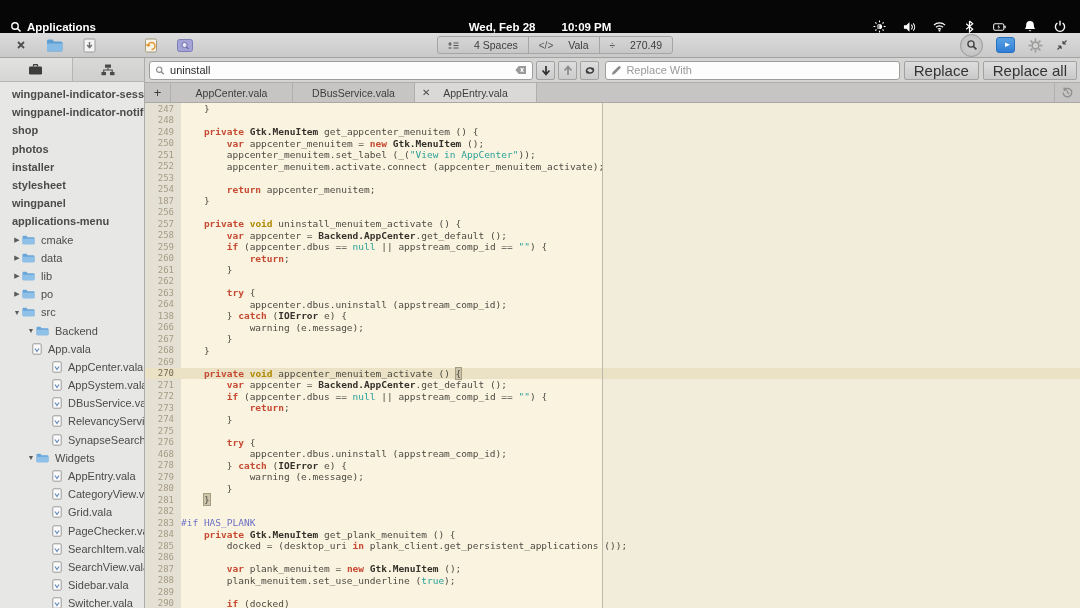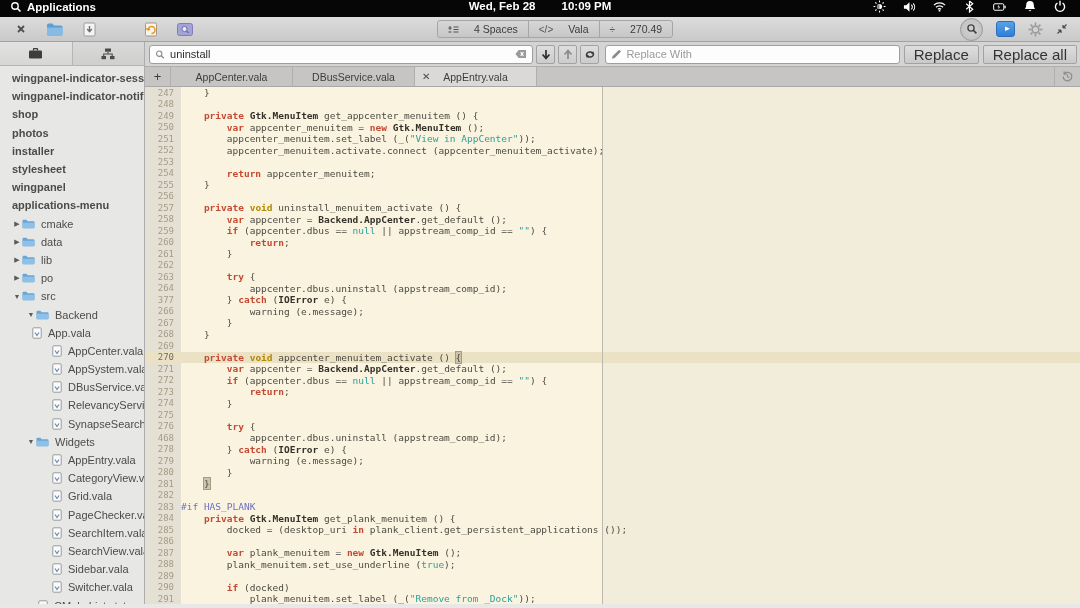--- a/index.html
+++ b/index.html
@@ -1,19 +1,19 @@
 <!DOCTYPE html>
 <html><head>
 <meta charset="utf-8">
 <style>
   * { margin:0; padding:0; box-sizing:border-box; }
   html,body { width:1080px; height:608px; overflow:hidden; font-family:"Liberation Sans",sans-serif; background:#e8e8e6; }
 
   
-  .topbar { height:17px; background:#060606; color:#fff; display:flex; align-items:flex-start; position:relative; }
+  .topbar { height:33px; background:#060606; color:#fff; display:flex; align-items:flex-end; position:relative; }
   .topbar-left { display:flex; align-items:center; gap:5px; padding-left:9px; font-size:11.5px; font-weight:bold; }
   .topbar-center { position:absolute; left:50%; transform:translateX(-50%); display:flex; gap:26px; font-size:11.5px; font-weight:bold; }
   .topbar-right { margin-left:auto; display:flex; align-items:center; gap:17px; padding-right:14px; }
   .sicon { width:13px; height:13px; display:inline-flex; align-items:center; justify-content:center; }
 
   
   .toolbar { height:25px; background:linear-gradient(#dcdcdc,#c9c9c9); border-bottom:1px solid #a2a2a2; display:flex; align-items:center; position:relative; }
   .tb-left { display:flex; align-items:center; gap:12px; padding-left:10px; }
   .tb-btn { width:22px; height:19px; display:flex; align-items:center; justify-content:center; }
   .seg-group { position:absolute; left:437px; top:3px; display:flex; height:18px; border:1px solid #a5a5a5; border-radius:3px; background:linear-gradient(#d6d6d6,#c7c7c7); }
@@ -584,21 +584,21 @@
         </div>
         <div class="cl-row">
           <span class="ln">253</span>
           <span class="lc"></span>
         </div>
         <div class="cl-row">
           <span class="ln">254</span>
           <span class="lc"><span class="tk-d">        </span><span class="tk-k">return</span><span class="tk-d"> appcenter_menuitem;</span></span>
         </div>
         <div class="cl-row">
-          <span class="ln">255</span>
+          <span class="ln">187</span>
           <span class="lc"><span class="tk-d">    }</span></span>
         </div>
         <div class="cl-row">
           <span class="ln">256</span>
           <span class="lc"></span>
         </div>
         <div class="cl-row">
           <span class="ln">257</span>
           <span class="lc"><span class="tk-d">    </span><span class="tk-k">private</span><span class="tk-d"> </span><span class="tk-pt">void</span><span class="tk-d"> uninstall_menuitem_activate () {</span></span>
         </div>
@@ -624,21 +624,21 @@
         </div>
         <div class="cl-row">
           <span class="ln">263</span>
           <span class="lc"><span class="tk-d">        </span><span class="tk-k">try</span><span class="tk-d"> {</span></span>
         </div>
         <div class="cl-row">
           <span class="ln">264</span>
           <span class="lc"><span class="tk-d">            appcenter.dbus.uninstall (appstream_comp_id);</span></span>
         </div>
         <div class="cl-row">
-          <span class="ln">377</span>
+          <span class="ln">138</span>
           <span class="lc"><span class="tk-d">        } </span><span class="tk-k">catch</span><span class="tk-d"> (</span><span class="tk-cl">IOError</span><span class="tk-d"> e) {</span></span>
         </div>
         <div class="cl-row">
           <span class="ln">266</span>
           <span class="lc"><span class="tk-d">            warning (e.message);</span></span>
         </div>
         <div class="cl-row">
           <span class="ln">267</span>
           <span class="lc"><span class="tk-d">        }</span></span>
         </div>

